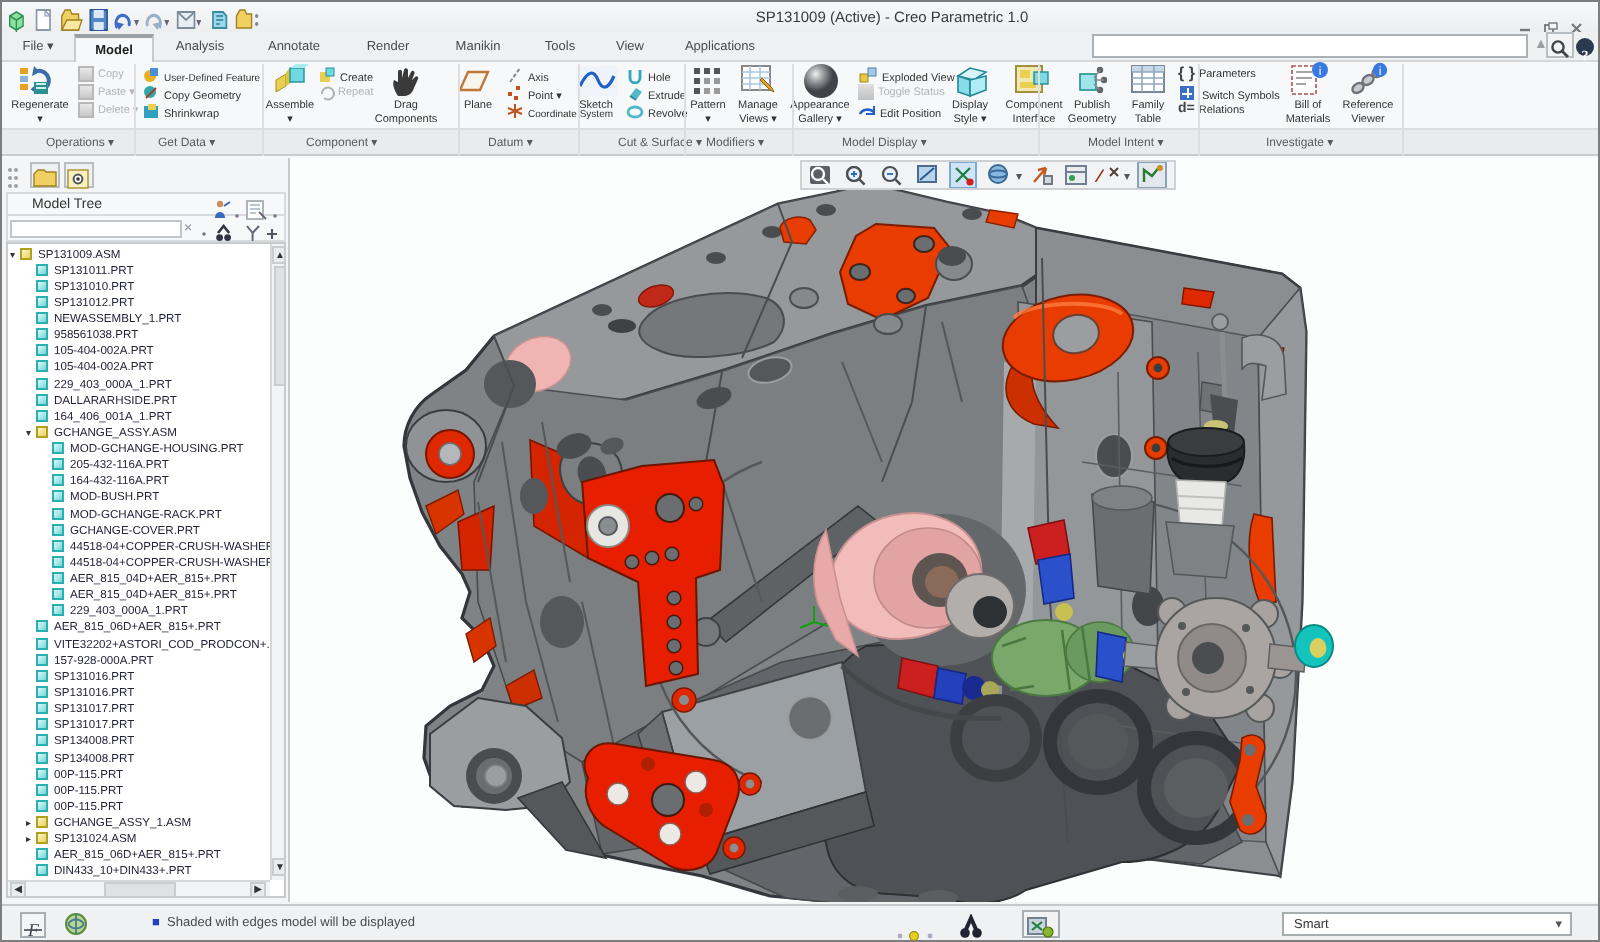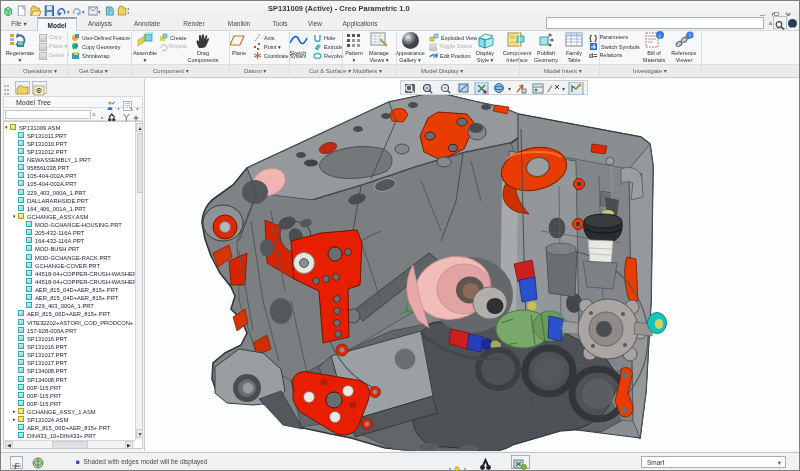--- a/index.html
+++ b/index.html
@@ -1,19 +1,19 @@
 <!DOCTYPE html>
 <html><head><meta charset="utf-8"><style>
 *{margin:0;padding:0;box-sizing:border-box}
 html,body{width:800px;height:471px;overflow:hidden;font-family:"Liberation Sans",sans-serif;background:#fff}
 #win{position:absolute;left:0;top:0;width:800px;height:471px;border:1px solid #7d7d7d;background:#f2f3f4}
 .ab{position:absolute}
 
 #titlebar{left:0;top:0;width:798px;height:15px;background:linear-gradient(#f7f8f9,#eceef0)}
-#title{left:267px;top:3px;width:330px;text-align:left;font-size:7.5px;font-weight:bold;color:#3a3a3a}
+#title{left:280px;top:3px;width:330px;text-align:center;font-size:7.5px;font-weight:normal;color:#3a3a3a}
 
 #tabrow{left:0;top:15px;width:798px;height:15px;background:#eef0f2;border-bottom:1px solid #d5d8da}
 .tab{position:absolute;top:1px;height:14px;font-size:6.5px;color:#4a4a4a;text-align:center;line-height:14px}
 .tab.act{background:#f7f8f9;border:1px solid #c8cbce;border-bottom:none;border-top:2px solid #9aa0a4;color:#222;font-weight:bold}
 
 #ribbon{left:0;top:30px;width:798px;height:48px;background:#f7f8f9}
 #grouprow{left:0;top:63px;width:798px;height:14px;background:#e9ebed;border-top:1px solid #dcdee0;border-bottom:1px solid #c9ccce}
 .glabel{position:absolute;top:2px;font-size:6px;color:#5a5a5a;white-space:nowrap}
 .gsep{position:absolute;top:-33px;width:1px;height:46px;background:#dcdee0}
 .rbtn{position:absolute;font-size:5.5px;color:#333;text-align:center;line-height:6.5px}

